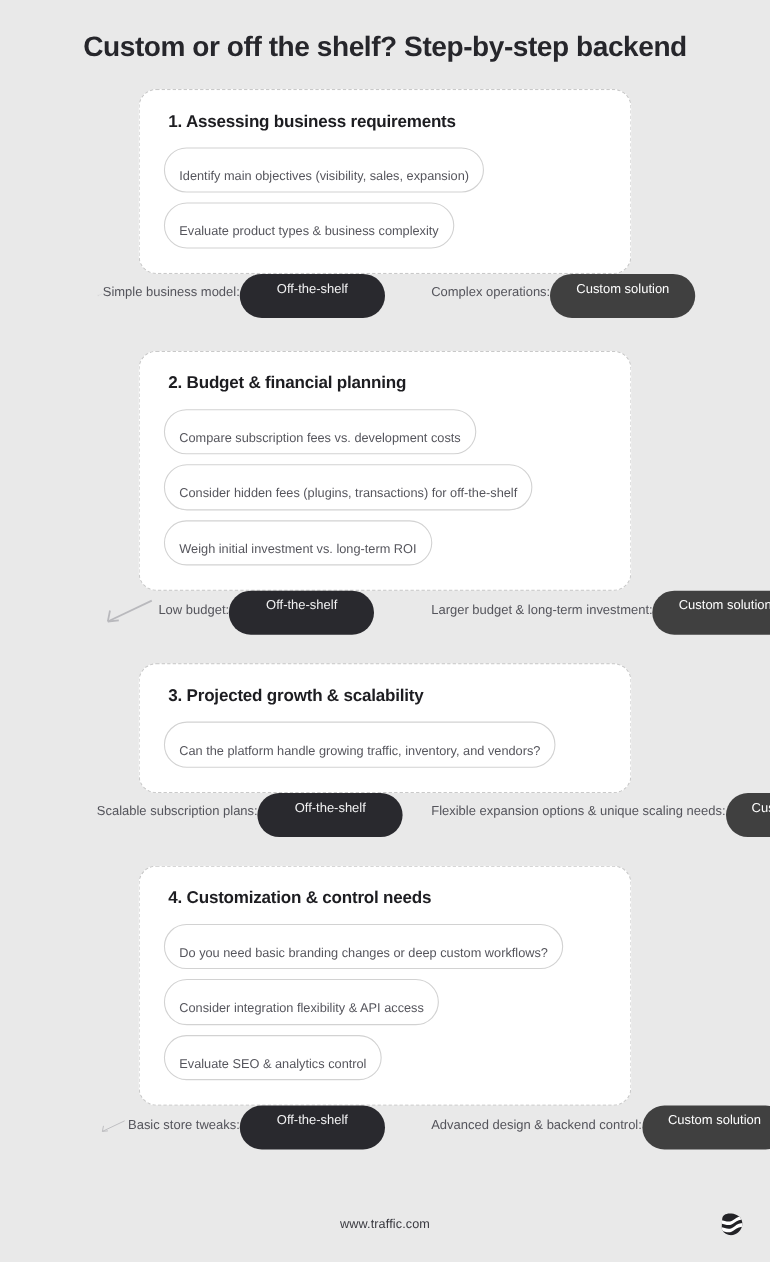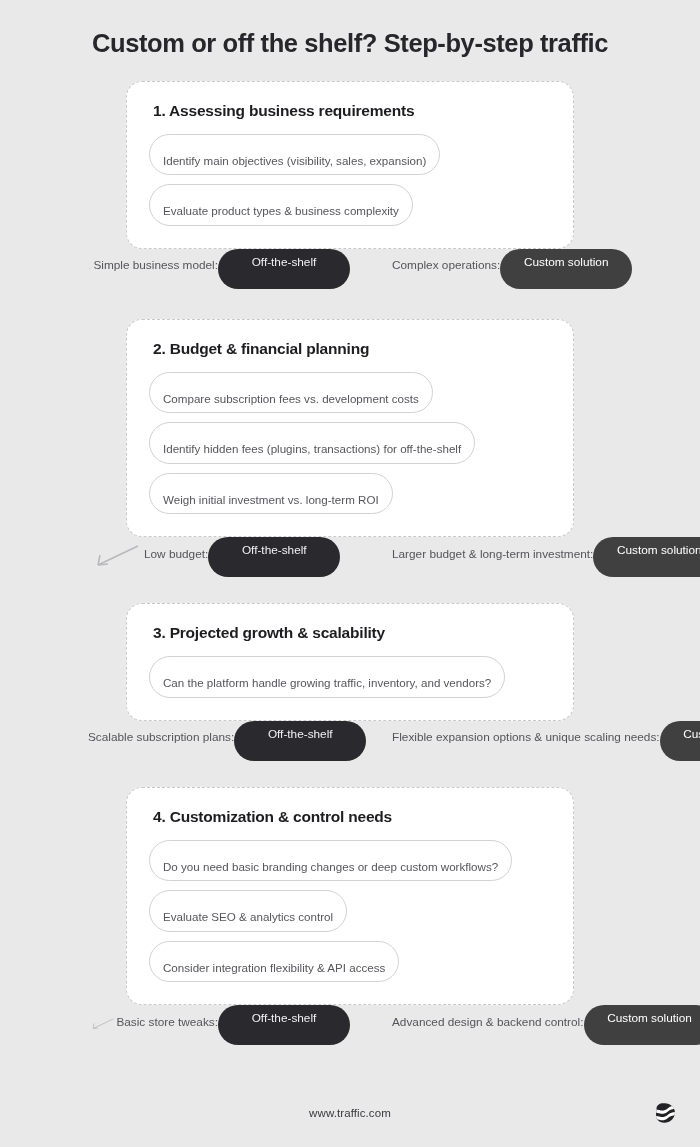--- a/index.html
+++ b/index.html
@@ -144,21 +144,21 @@
   }
   .sp-22 { height: 22px; }
   .sp-26 { height: 26px; }
   .sp-30 { height: 30px; }
 </style>
 </head>
 <body>
 
 <div class="page">
 
-  <h1 class="title">Custom or off the shelf? Step-by-step traffic</h1>
+  <h1 class="title">Custom or off the shelf? Step-by-step backend</h1>
 
   <div class="sp-22"></div>
 
   <div class="card">
     <div class="card-title">1. Assessing business requirements</div>
     <div class="chips">
       <div class="chip">Identify main objectives (visibility, sales, expansion)</div>
       <div class="chip">Evaluate product types &amp; business complexity</div>
     </div>
   </div>
@@ -181,21 +181,21 @@
       <div class="pill pill-purple">Custom solution</div>
     </div>
   </div>
 
   <div class="sp-30"></div>
 
   <div class="card">
     <div class="card-title">2. Budget &amp; financial planning</div>
     <div class="chips">
       <div class="chip">Compare subscription fees vs. development costs</div>
-      <div class="chip">Identify hidden fees (plugins, transactions) for off-the-shelf</div>
+      <div class="chip">Consider hidden fees (plugins, transactions) for off-the-shelf</div>
       <div class="chip">Weigh initial investment vs. long-term ROI</div>
     </div>
   </div>
 
   <div class="branch">
     <div class="branch-col">
       <svg class="arrow arrow-left" viewBox="0 0 56 26">
         <path d="M50 3 L10 22" stroke="#b9b9bd" stroke-width="1.6" fill="none"></path>
         <path d="M10 22 L20 21 M10 22 L12 12" stroke="#b9b9bd" stroke-width="1.6" fill="none"></path>
       </svg>
@@ -239,22 +239,22 @@
       <div class="pill pill-purple">Custom solution</div>
     </div>
   </div>
 
   <div class="sp-26"></div>
 
   <div class="card">
     <div class="card-title">4. Customization &amp; control needs</div>
     <div class="chips">
       <div class="chip">Do you need basic branding changes or deep custom workflows?</div>
+      <div class="chip">Consider integration flexibility &amp; API access</div>
       <div class="chip">Evaluate SEO &amp; analytics control</div>
-      <div class="chip">Consider integration flexibility &amp; API access</div>
     </div>
   </div>
 
   <div class="branch">
     <div class="branch-col">
       <svg class="arrow arrow-left" viewBox="0 0 56 26">
         <path d="M50 3 L10 22" stroke="#b9b9bd" stroke-width="1.6" fill="none"></path>
         <path d="M10 22 L20 21 M10 22 L12 12" stroke="#b9b9bd" stroke-width="1.6" fill="none"></path>
       </svg>
       <div class="branch-label">Basic store tweaks:</div>

